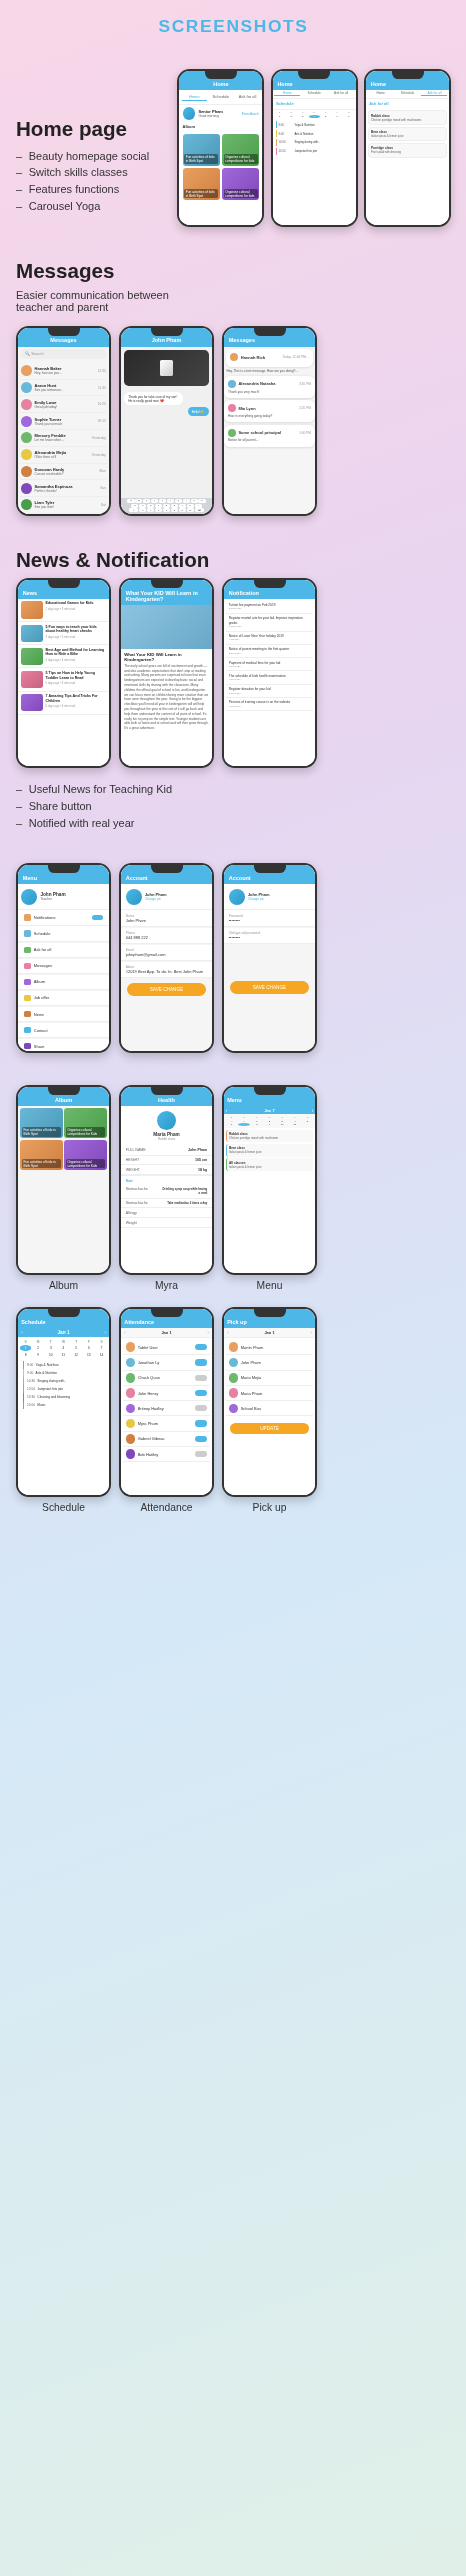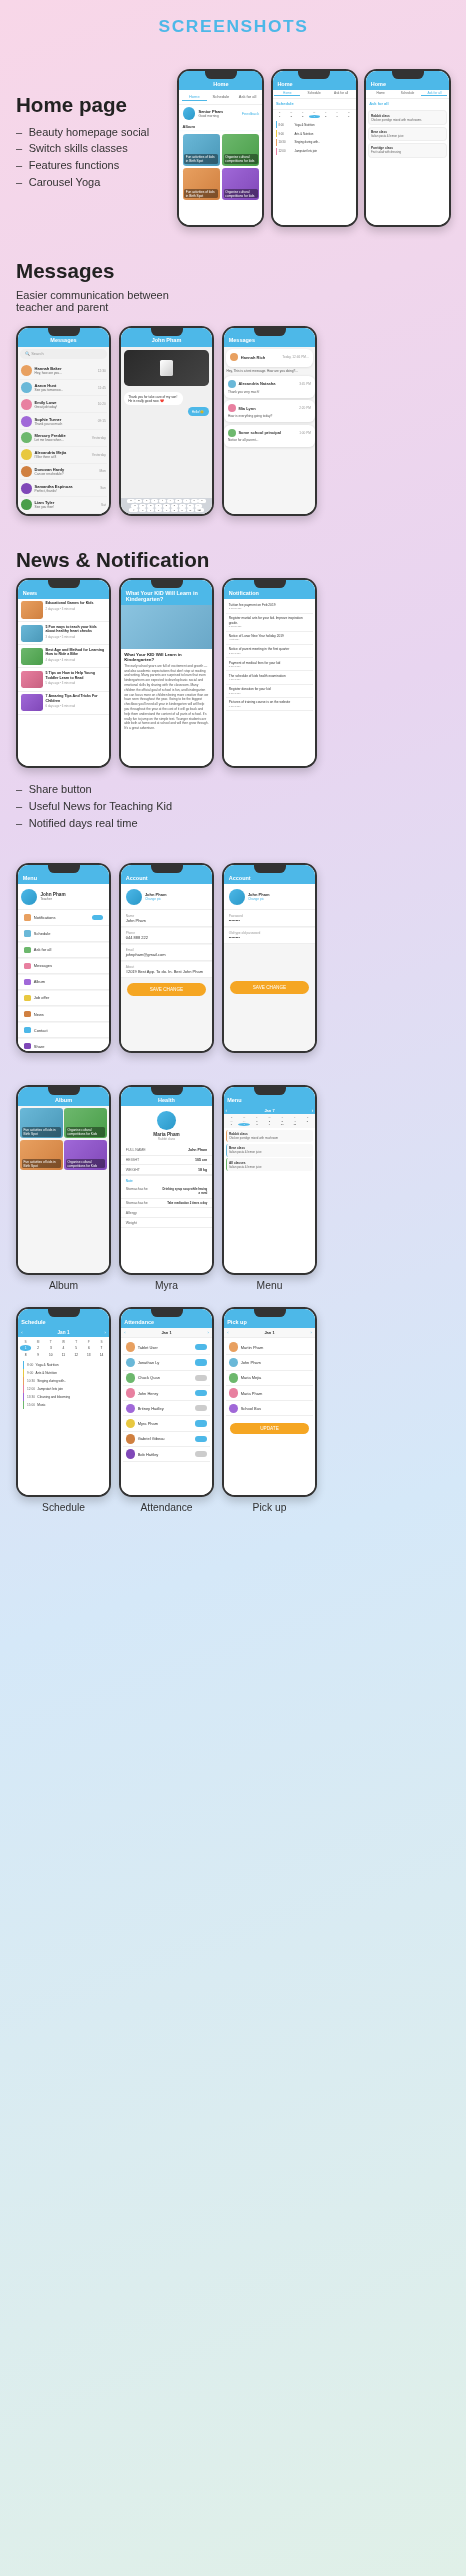--- a/index.html
+++ b/index.html
@@ -587,21 +587,21 @@
       border-radius: 16px;
       padding: 3.2px;
       font-size: 4.7px;
       text-align: center;
       margin: 4.7px 6.3px;
     }
     
     .section-content-row {
       display: flex;
       gap: 8px;
-      align-items: center;
+      align-items: flex-end;
     }
     .section-text-col {
       flex: 1;
       min-width: 119px;
     }
     .section-phones-col {
       flex: 1.5;
       display: flex;
       gap: 6.3px;
       justify-content: flex-end;
@@ -1075,23 +1075,23 @@
               <div class="notif-text">Pictures of training course is on the website</div>
               <div class="notif-time">6 days ago</div>
             </div>
           </div>
         </div>
       </div>
     </div>
   </div>
 
   <ul class="bullet-list" style="margin-top:12.7px;">
+    <li>Useful News for Teaching Kid</li>
     <li>Share button</li>
-    <li>Useful News for Teaching Kid</li>
-    <li>Notified days real time</li>
+    <li>Notified with real year</li>
   </ul>
 </div>
 
 <div class="section">
   <div style="display:flex;gap:8px;align-items:flex-start;margin-top:9.5px;">
 
     <div class="phone-container">
       <div class="phone tall">
         <div class="phone-notch"></div>
         <div class="phone-screen screen-menu">

